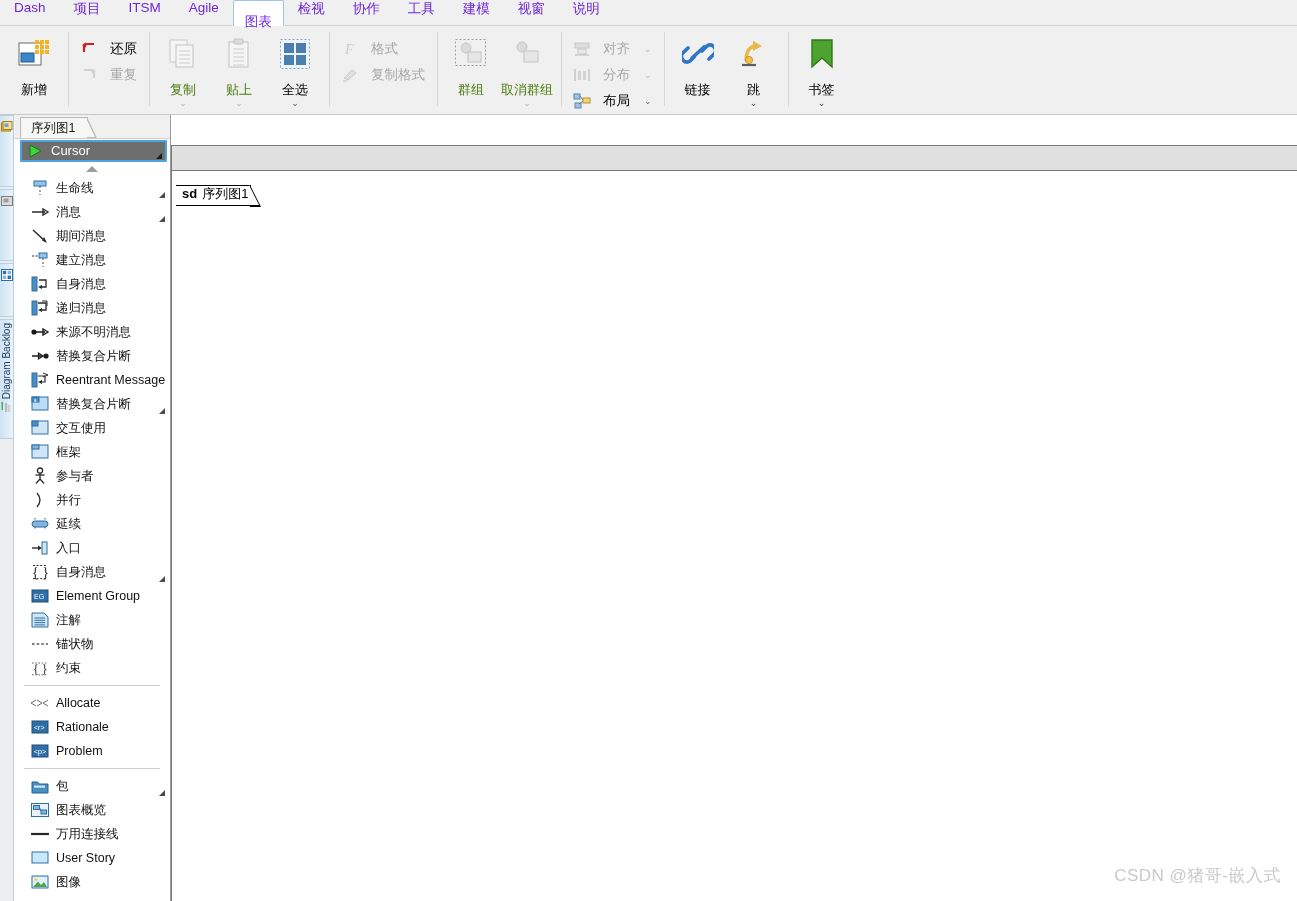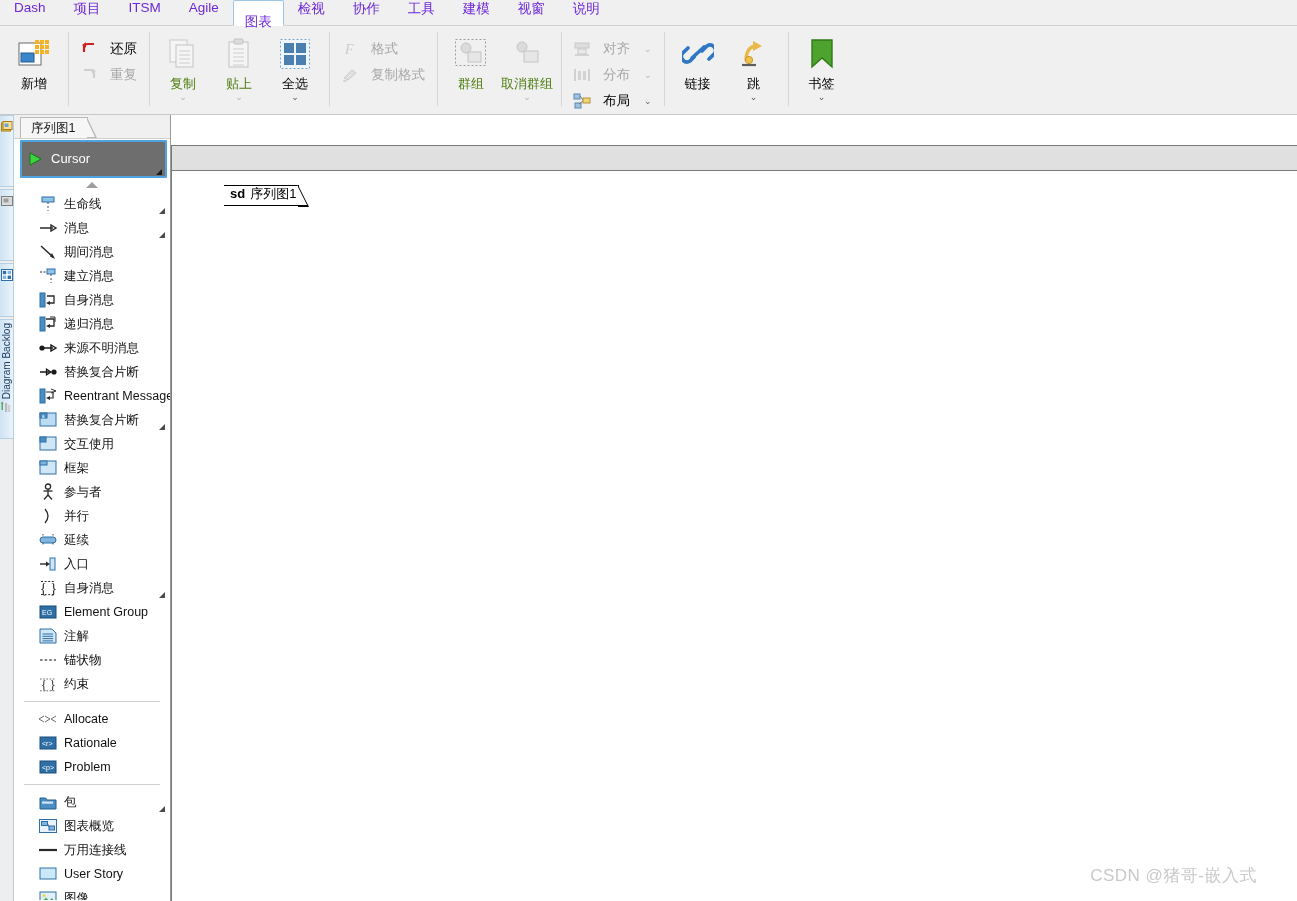--- a/index.html
+++ b/index.html
@@ -61,21 +61,21 @@
   .rgroup + .rgroup::before{
     content:"";position:absolute;left:0;top:6px;bottom:8px;width:1px;background:#d6d6d6;
   }
   .big-btn{
     width:56px;
     display:flex;flex-direction:column;align-items:center;
     padding-top:4px;
     cursor:default;
   }
   .big-btn .glyph{height:40px;display:flex;align-items:center;justify-content:center;}
-  .big-btn .lbl{font-size:13px;margin-top:3px;white-space:nowrap;text-align:center;line-height:14px;}
+  .big-btn .lbl{font-size:13px;margin-top:9px;white-space:nowrap;text-align:center;line-height:14px;}
   .big-btn .lbl.dim{color:#4d7c0f;}
   .caret{
     font-size:9px;color:#555;line-height:9px;margin-top:2px;
   }
   .caret.dim{color:#b0b0b0;}
 
   .stack{display:flex;flex-direction:column;justify-content:flex-start;padding-top:6px;}
   .small-btn{
     display:flex;align-items:center;gap:12px;
     height:26px;padding:0 6px;
@@ -150,35 +150,35 @@
     content:"";position:absolute;right:-8px;top:0px;
     width:0;height:0;z-index:2;
     border-top:19px solid transparent;
     border-left:9px solid #f6f6f6;
   }
   .pal-list{height:761px;overflow:hidden;background:#fff;padding-top:0;}
 
   .pal-row{
     display:flex;align-items:center;
     height:24px;
-    padding-left:24px;
+    padding-left:16px;
     position:relative;
     cursor:default;
     box-sizing:border-box;
   }
   .pal-row .picon{
     width:20px;flex:0 0 20px;height:18px;
     display:flex;align-items:center;justify-content:center;
     margin-right:6px;
   }
   .pal-row .plabel{font-size:12.5px;color:#111;white-space:nowrap;line-height:16px;}
   .pal-row.selected{
     background:#6e6e6e;
     border:2px solid #4ea3e0;
-    height:38px;
+    height:22px;
     margin:1px 3px 0 6px;
     padding-left:3px;
     border-radius:1px;
     box-sizing:border-box;
   }
   .pal-row.selected .plabel{color:#ffffff;font-size:13px;}
   .pal-row .expander{
     position:absolute;right:5px;bottom:2px;
     width:0;height:0;
     border-left:6px solid transparent;
@@ -216,37 +216,36 @@
   .sd-frame{
     position:absolute;left:4px;top:14px;
     height:21px;
     display:flex;align-items:center;
     padding:0 2px 4px 6px;
     background:#ffffff;
     border:1px solid #000;
     border-left:none;
     font-size:13px;
     box-sizing:border-box;
-    margin-left:48px;
   }
   .sd-frame .kw{font-weight:bold;margin-right:5px;}
   .sd-frame::after{
     content:"";position:absolute;right:-11px;top:-1px;
     width:0;height:0;
     border-top:22px solid transparent;
     border-left:11px solid #000;
   }
   .sd-frame::before{
     content:"";position:absolute;right:-9px;top:-1px;z-index:2;
     width:0;height:0;
     border-top:20px solid transparent;
     border-left:10px solid #ffffff;
   }
   .watermark{
-    position:absolute;right:40px;bottom:14px;
+    position:absolute;right:16px;bottom:14px;
     font-size:17px;color:#c9c9c9;
     white-space:nowrap;
     letter-spacing:0.5px;
   }
   svg{display:block;}
 </style>
 </head>
 <body>
 
 <div class="app">

